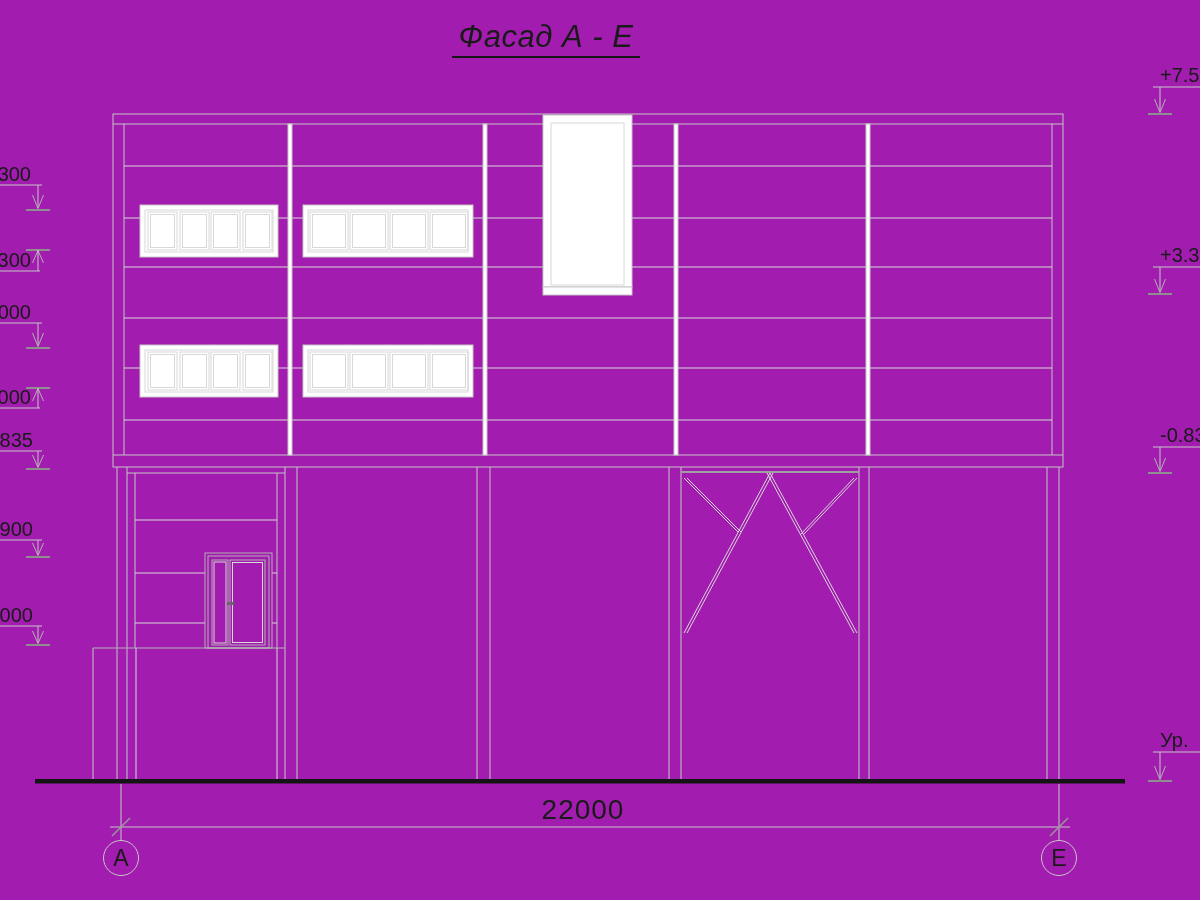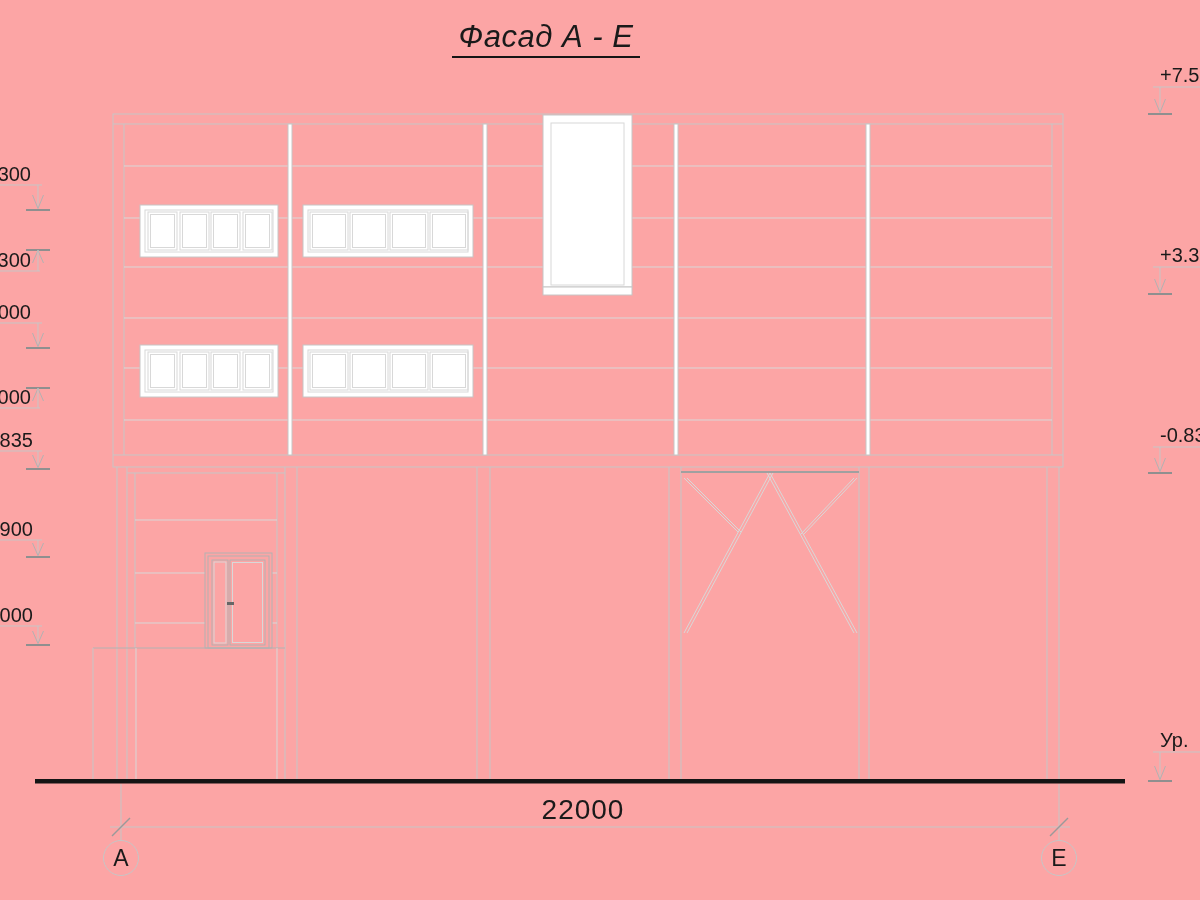--- a/index.html
+++ b/index.html
@@ -1,17 +1,17 @@
 <!DOCTYPE html>
 <html><head>
 <meta charset="utf-8">
 <style>
   html,body{margin:0;padding:0;background:#ffffff;}
   .canvas{
-    position:relative;width:1200px;height:900px;background:#fca5a5;overflow:hidden;
+    position:relative;width:1200px;height:900px;background:#a21caf;overflow:hidden;
     font-family:"Liberation Sans","DejaVu Sans",sans-serif;
   }
   svg{position:absolute;left:0;top:0;}
   .ln{stroke:#c6c6c6;stroke-width:1;fill:none;}
   .lnf{stroke:#d8d8d8;stroke-width:1;fill:none;}
   .lnm{stroke:#b2b2b2;stroke-width:1;fill:none;}
   .lnd{stroke:#8f8f8f;stroke-width:2;fill:none;}
   .lnd1{stroke:#9a9a9a;stroke-width:1.5;fill:none;}
   .whitebox{fill:#ffffff;stroke:#c6c6c6;stroke-width:1;}
   .txt{fill:#1a1a1a;stroke:none;}

